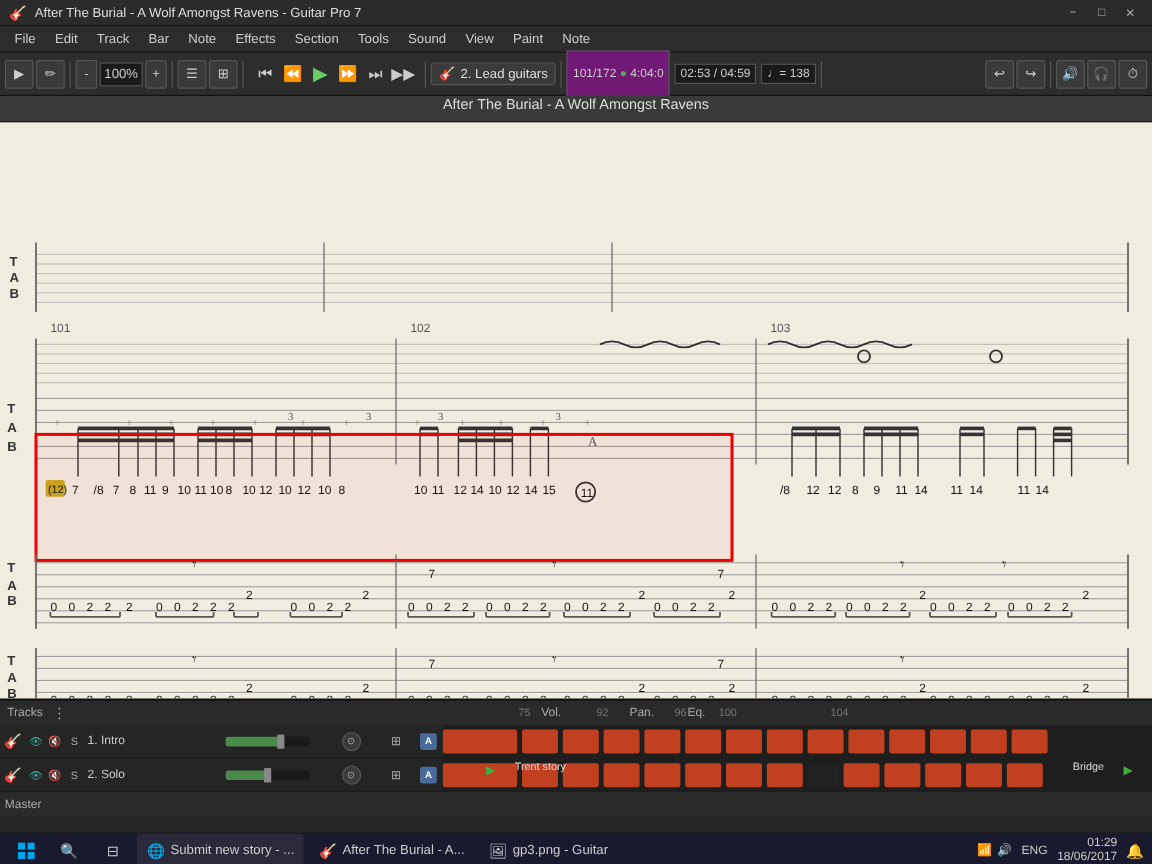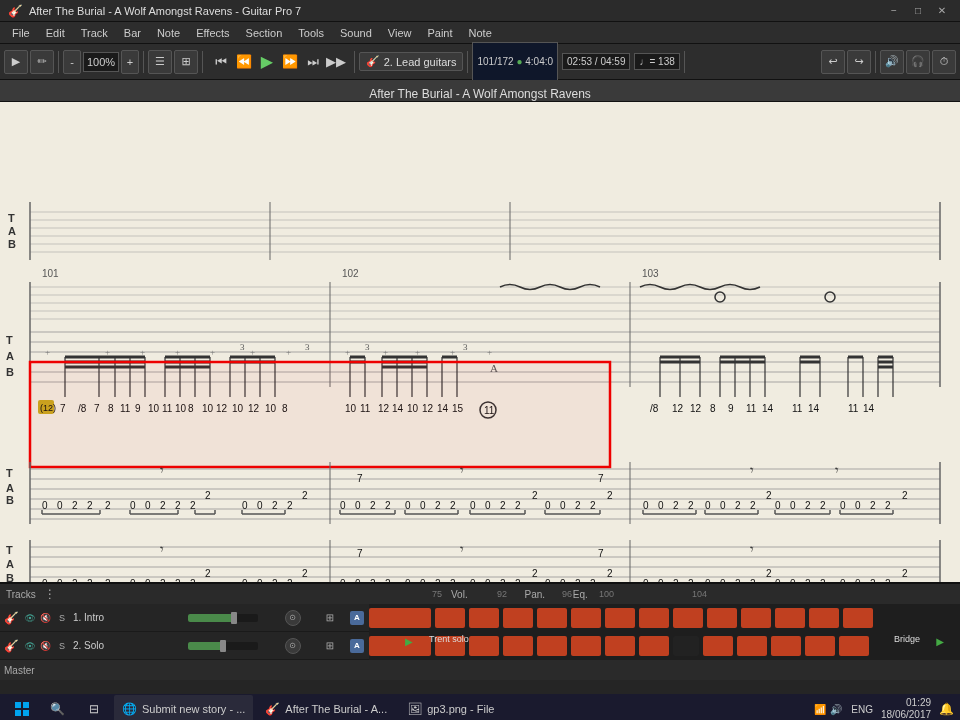--- a/index.html
+++ b/index.html
@@ -180,21 +180,21 @@
     <button class="transport-btn">▶▶</button>
   </div>
   <div class="tb-sep"></div>
 
   <div style="display:flex;align-items:center;gap:4px;background:#3a3a3a;padding:2px 6px;border:1px solid #555;border-radius:2px;">
     <span style="color:#4a9;">🎸</span>
     <span style="font-size:11px;color:#ddd;">2. Lead guitars</span>
   </div>
   <div class="tb-sep"></div>
 
-  <div style="font-size:10px;color:#ccc;background:#0f172a;padding:13px 4px;border:1px solid #555;">
+  <div style="font-size:10px;color:#ccc;background:#701a75;padding:13px 4px;border:1px solid #555;">
     <span>101/172</span>
     <span style="color:#5a5;"> ● </span>
     <span>4:04:0</span>
   </div>
   <div style="font-size:10px;color:#ccc;background:#1a1a1a;padding:2px 4px;border:1px solid #555;margin-left:2px;">
     <span>02:53 / 04:59</span>
   </div>
   <div style="font-size:10px;color:#ccc;background:#1a1a1a;padding:2px 4px;border:1px solid #555;margin-left:2px;">
     ♩= <span>138</span>
   </div>
@@ -202,21 +202,21 @@
 
   <div style="flex:1;"></div>
   <div class="tb-btn">↩</div>
   <div class="tb-btn">↪</div>
   <div class="tb-sep"></div>
   <div class="tb-btn">🔊</div>
   <div class="tb-btn">🎧</div>
   <div class="tb-btn">⏱</div>
 </div>
 
-<div id="track-namebar" style="position:relative;height:22px;background:#3a3a3a;display:flex;align-items:flex-end;justify-content:center;border-bottom:1px solid #111;">
+<div id="track-namebar" style="position:relative;height:22px;background:#3a3a3a;display:flex;align-items:flex-start;justify-content:center;border-bottom:1px solid #111;">
   <span style="font-size:12px;color:#ddd;">After The Burial - A Wolf Amongst Ravens</span>
   <span class="track-namebar-plus">+</span>
 </div>
 
 <div id="score-canvas" class="gp-score">
   <svg class="score-svg" width="960" height="480">
 
     <rect width="960" height="480" fill="#f0ece0"></rect>
 
     <line x1="30" y1="110" x2="940" y2="110" stroke="#999" stroke-width="0.5"></line>
@@ -758,21 +758,21 @@
       <div class="timeline-block block-orange" style="left:270px;width:30px;"></div>
 
       <div class="timeline-block block-black" style="left:304px;width:26px;"></div>
 
       <div class="timeline-block block-orange" style="left:334px;width:30px;"></div>
       <div class="timeline-block block-orange" style="left:368px;width:30px;"></div>
       <div class="timeline-block block-orange" style="left:402px;width:30px;"></div>
       <div class="timeline-block block-orange" style="left:436px;width:30px;"></div>
       <div class="timeline-block block-orange" style="left:470px;width:30px;"></div>
 
-      <span style="position:absolute;left:60px;top:2px;font-size:9px;color:#ddd;white-space:nowrap;">Trent solo</span>
+      <span style="position:absolute;left:60px;top:2px;font-size:9px;color:#ddd;white-space:nowrap;">Trent story</span>
       <span style="position:absolute;right:40px;top:2px;font-size:9px;color:#ddd;">Bridge</span>
 
       <span style="position:absolute;left:36px;top:4px;color:#4a4;font-size:10px;">▶</span>
 
       <span style="position:absolute;right:16px;top:4px;color:#4a4;font-size:10px;">▶</span>
     </div>
   </div>
 
   <div class="master-row">
     <span>Master</span>
@@ -806,21 +806,21 @@
       <span class="taskbar-label">Submit new story - ...</span>
     </div>
 
     <div class="taskbar-item">
       <div class="taskbar-icon" style="font-size:12px;">🎸</div>
       <span class="taskbar-label">After The Burial - A...</span>
     </div>
 
     <div class="taskbar-item">
       <div class="taskbar-icon" style="font-size:12px;">🖼</div>
-      <span class="taskbar-label">gp3.png - File</span>
+      <span class="taskbar-label">gp3.png - Guitar</span>
     </div>
   </div>
   <div class="taskbar-right">
     <div class="sys-tray">
       <span>📶</span>
       <span>🔊</span>
     </div>
     <span style="font-size:10px;">ENG</span>
     <div style="text-align:right;">
       <div style="font-size:10px;line-height:1.2;">01:29</div>

